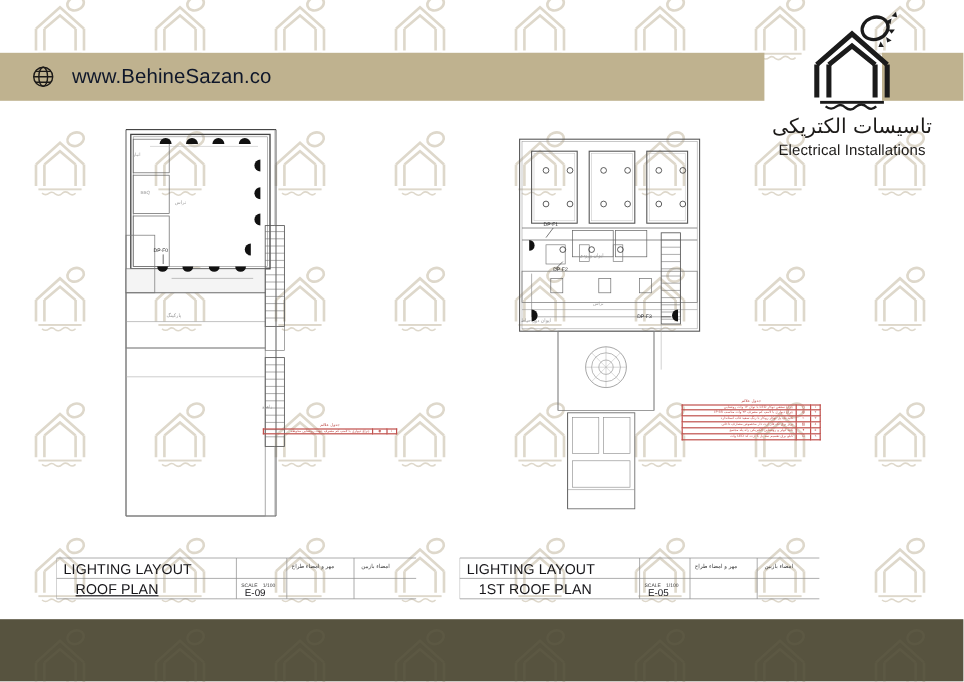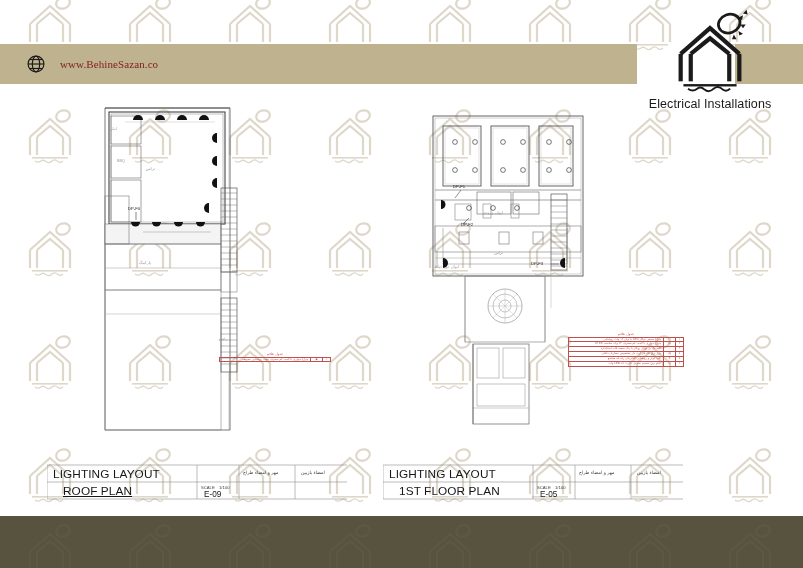--- a/index.html
+++ b/index.html
@@ -34,22 +34,22 @@
     position:absolute;left:0;top:44px;width:637px;height:40px;
     background:#bfb28f;
     display:flex;align-items:center;
     z-index:3;
   }
   #site-bar .globe{
     margin-left:26px;width:20px;height:20px;flex:none;
   }
   #site-bar .url{
     margin-left:14px;
-    font-size:11px;color:#7f1d1d;letter-spacing:.1px;
-    font-family:Liberation Serif, serif;
+    font-size:17px;color:#0f172a;letter-spacing:.1px;
+    font-family:Liberation Sans, sans-serif;
     white-space:nowrap;
   }
   #site-bar-right{
     position:absolute;left:735px;top:44px;width:68px;height:40px;
     background:#bfb28f;z-index:3;
   }
 
   
   #brand{
     position:absolute;left:617px;top:8px;width:186px;height:132px;
@@ -1132,21 +1132,21 @@
         <path d="M0 37 H300"></path>
         <path d="M150 3 V20"></path>
         <path d="M150 20 V37"></path>
         <path d="M192 20 V37"></path>
         <path d="M192 3 V20"></path>
         <path d="M248 3 V37"></path>
         <path d="M0 3 V37"></path>
       </g>
     </svg>
     <div class="tb-main" style="position:absolute;left:6px;top:5px;">LIGHTING LAYOUT</div>
-    <div class="tb-sub" style="position:absolute;left:16px;top:22px;">1ST FLOOR  PLAN</div>
+    <div class="tb-sub" style="position:absolute;left:16px;top:22px;">1ST ROOF  PLAN</div>
     <div class="tb-scale" style="position:absolute;left:154px;top:23px;">SCALE</div>
     <div class="tb-scale" style="position:absolute;left:172px;top:23px;">1/100</div>
     <div class="tb-code" style="position:absolute;left:157px;top:28px;">E-05</div>
     <div class="tb-fa" style="position:absolute;left:196px;top:8px;">مهر و امضاء طراح</div>
     <div class="tb-fa" style="position:absolute;left:254px;top:8px;">امضاء بازبین</div>
   </div>
 
   <div id="site-bar">
     <span class="globe">
       <svg viewBox="0 0 24 24" width="20" height="20" fill="none" stroke="#1c1a18" stroke-width="1.4">
@@ -1182,20 +1182,21 @@
         <path d="M82 50 V80"></path>
         <path d="M29 50 V80"></path>
         <path d="M71 50 V80"></path>
       </g>
 
       <rect x="21" y="83" width="58" height="2.6" fill="#1b1b1b"></rect>
       <g fill="#1b1b1b">
         <path d="M26 88 q5 4 10 0 q4 -3 8 1 q5 4 10 -1 q5 -4 10 1 q4 3 8 -1" stroke="#1b1b1b" stroke-width="2.1" fill="none"></path>
       </g>
     </svg>
+    <div class="fa">تاسیسات الکتریکی</div>
     <div class="en">Electrical Installations</div>
   </div>
 
   <div id="footer-bar">
       <div class="fwm" style="left: 22px; top: 4px;"><svg viewBox="0 0 56 60" xmlns="http://www.w3.org/2000/svg">
           <g fill="none" stroke="#625e49" stroke-width="2.2">
             <ellipse cx="41" cy="11" rx="7" ry="5.5" transform="rotate(-20 41 11)"></ellipse>
             <path d="M8 32 L28 14 L48 32"></path>
             <path d="M15 32 L28 21 L41 32"></path>
             <path d="M8 32 V50"></path>

